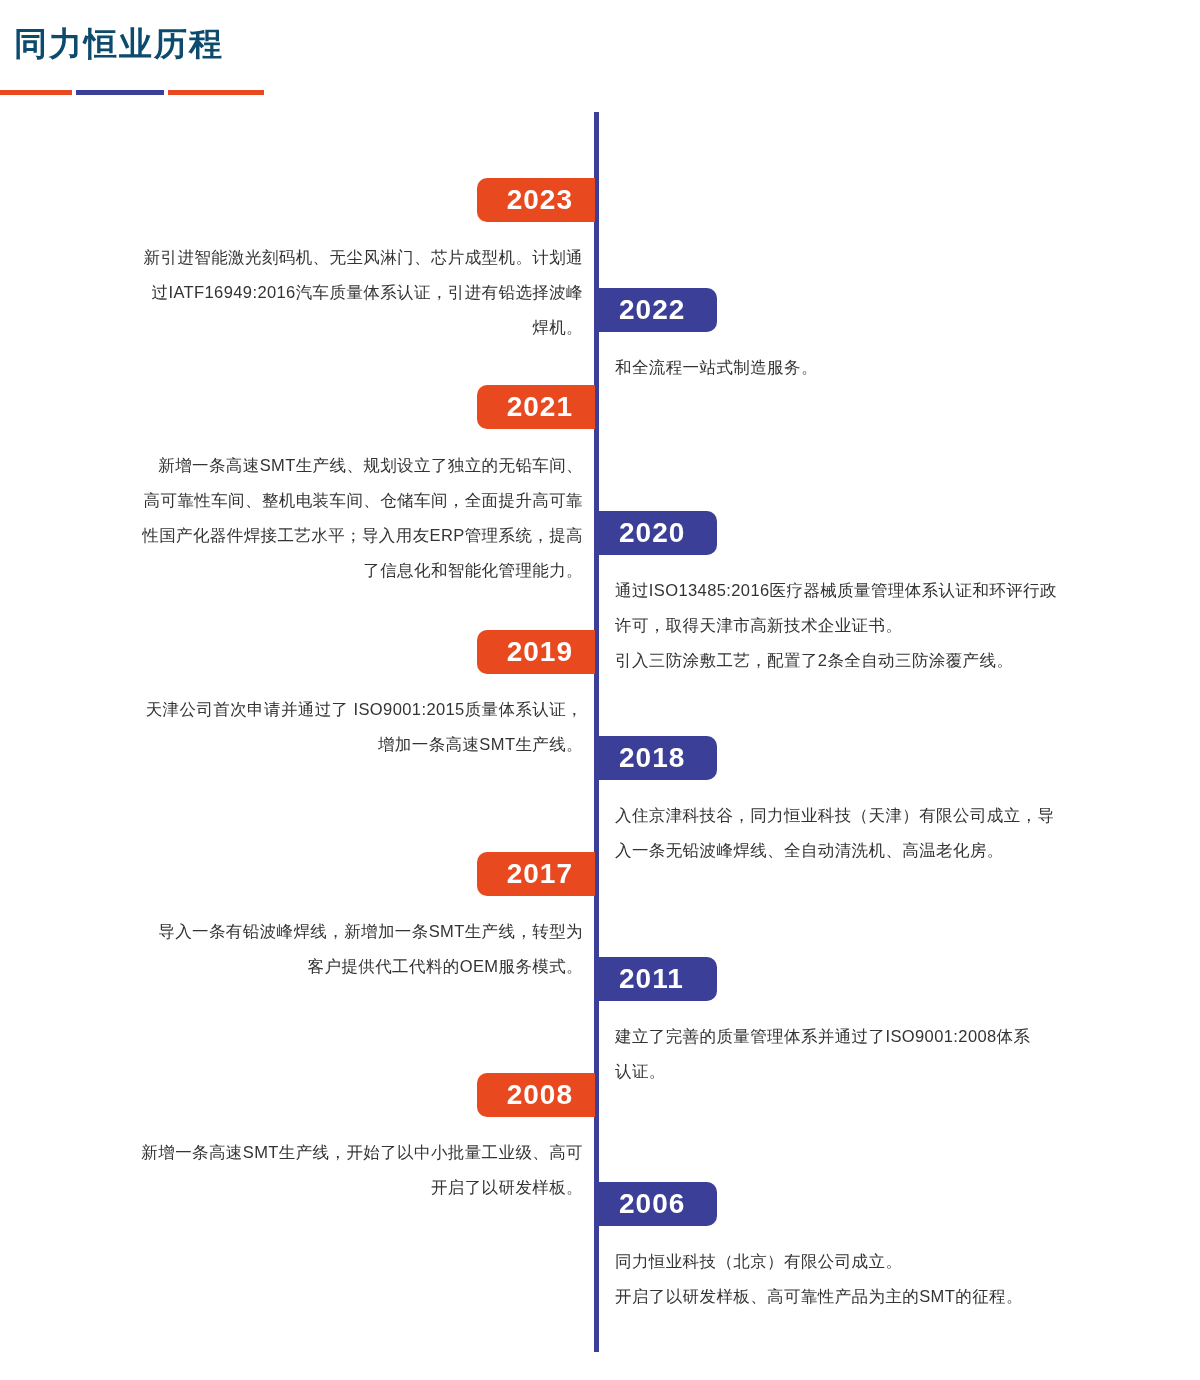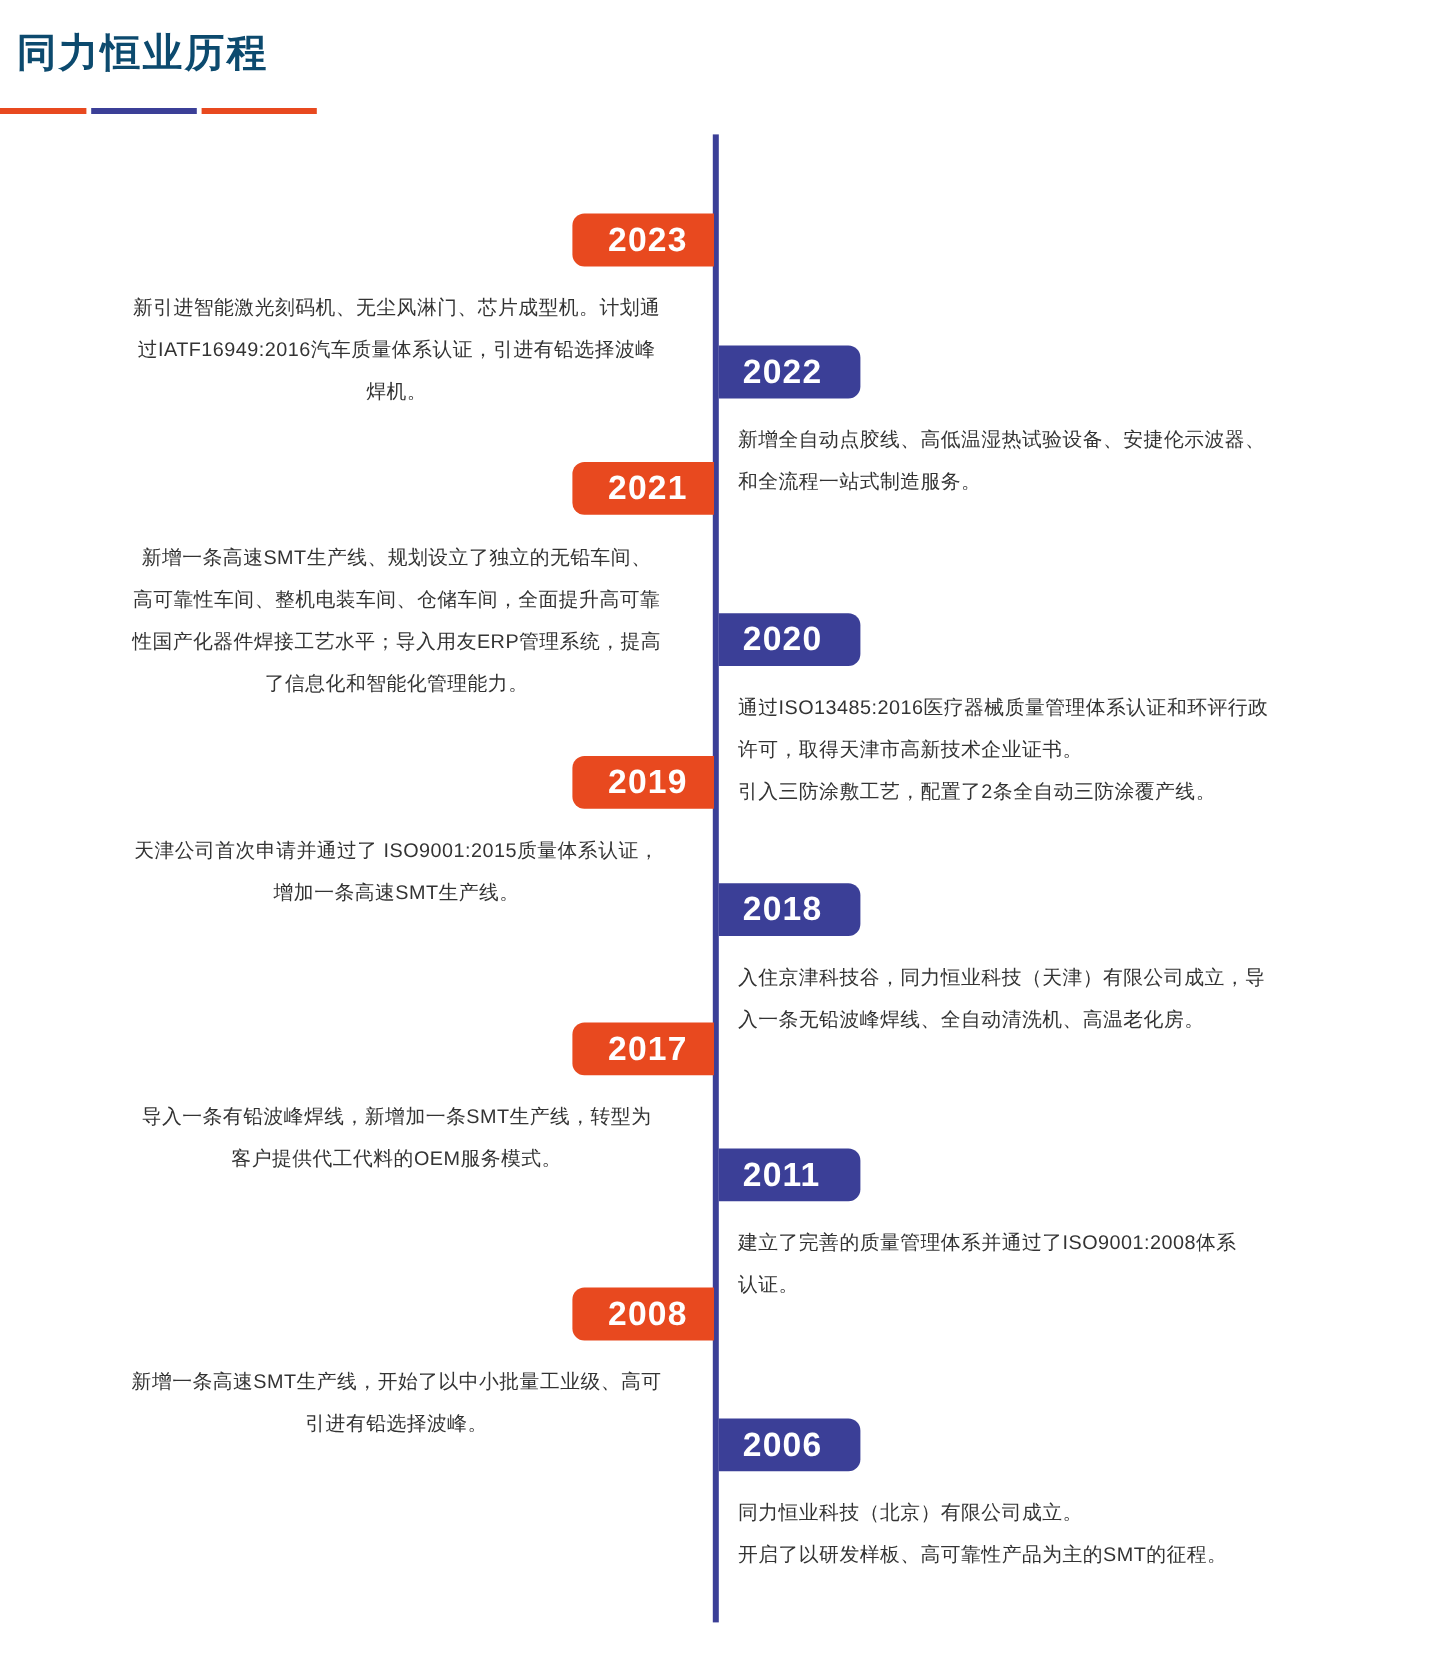--- a/index.html
+++ b/index.html
@@ -86,21 +86,21 @@
   .desc {
     position: absolute;
     font-size: 16.5px;
     line-height: 35px;
     color: #333333;
     letter-spacing: 0.4px;
   }
   .desc.left {
     left: 78px;
     width: 505px;
-    text-align: center;
+    text-align: right;
   }
   .desc.right {
     left: 615px;
     width: 520px;
     text-align: left;
   }
   .desc .ln { display: block; }
 </style>
 </head>
 <body>
@@ -116,21 +116,20 @@
 
 <div class="year-pill left" style="top:178px;margin-left:11px;">2023</div>
 <div class="desc left" style="top:240px;">
   <span class="ln">新引进智能激光刻码机、无尘风淋门、芯片成型机。计划通</span>
   <span class="ln">过IATF16949:2016汽车质量体系认证，引进有铅选择波峰</span>
   <span class="ln">焊机。</span>
 </div>
 
 <div class="year-pill right" style="top:288px;">2022</div>
 <div class="desc right" style="top:350px;">
-  <span class="ln">新增全自动点胶线、高低温湿热试验设备、安捷伦示波器、</span>
   <span class="ln">和全流程一站式制造服务。</span>
 </div>
 
 <div class="year-pill left" style="top:385px;">2021</div>
 <div class="desc left" style="top:448px;">
   <span class="ln">新增一条高速SMT生产线、规划设立了独立的无铅车间、</span>
   <span class="ln">高可靠性车间、整机电装车间、仓储车间，全面提升高可靠</span>
   <span class="ln">性国产化器件焊接工艺水平；导入用友ERP管理系统，提高</span>
   <span class="ln">了信息化和智能化管理能力。</span>
 </div>
@@ -162,20 +161,20 @@
 
 <div class="year-pill right" style="top:957px;">2011</div>
 <div class="desc right" style="top:1019px;">
   <span class="ln">建立了完善的质量管理体系并通过了ISO9001:2008体系</span>
   <span class="ln">认证。</span>
 </div>
 
 <div class="year-pill left" style="top:1073px;">2008</div>
 <div class="desc left" style="top:1135px;">
   <span class="ln">新增一条高速SMT生产线，开始了以中小批量工业级、高可</span>
-  <span class="ln">引进有铅选择波峰。</span>
+  <span class="ln">开启了以研发样板。</span>
 </div>
 
 <div class="year-pill right" style="top:1182px;">2006</div>
 <div class="desc right" style="top:1244px;">
   <span class="ln">同力恒业科技（北京）有限公司成立。</span>
   <span class="ln">开启了以研发样板、高可靠性产品为主的SMT的征程。</span>
 </div>
 
 </body></html>

